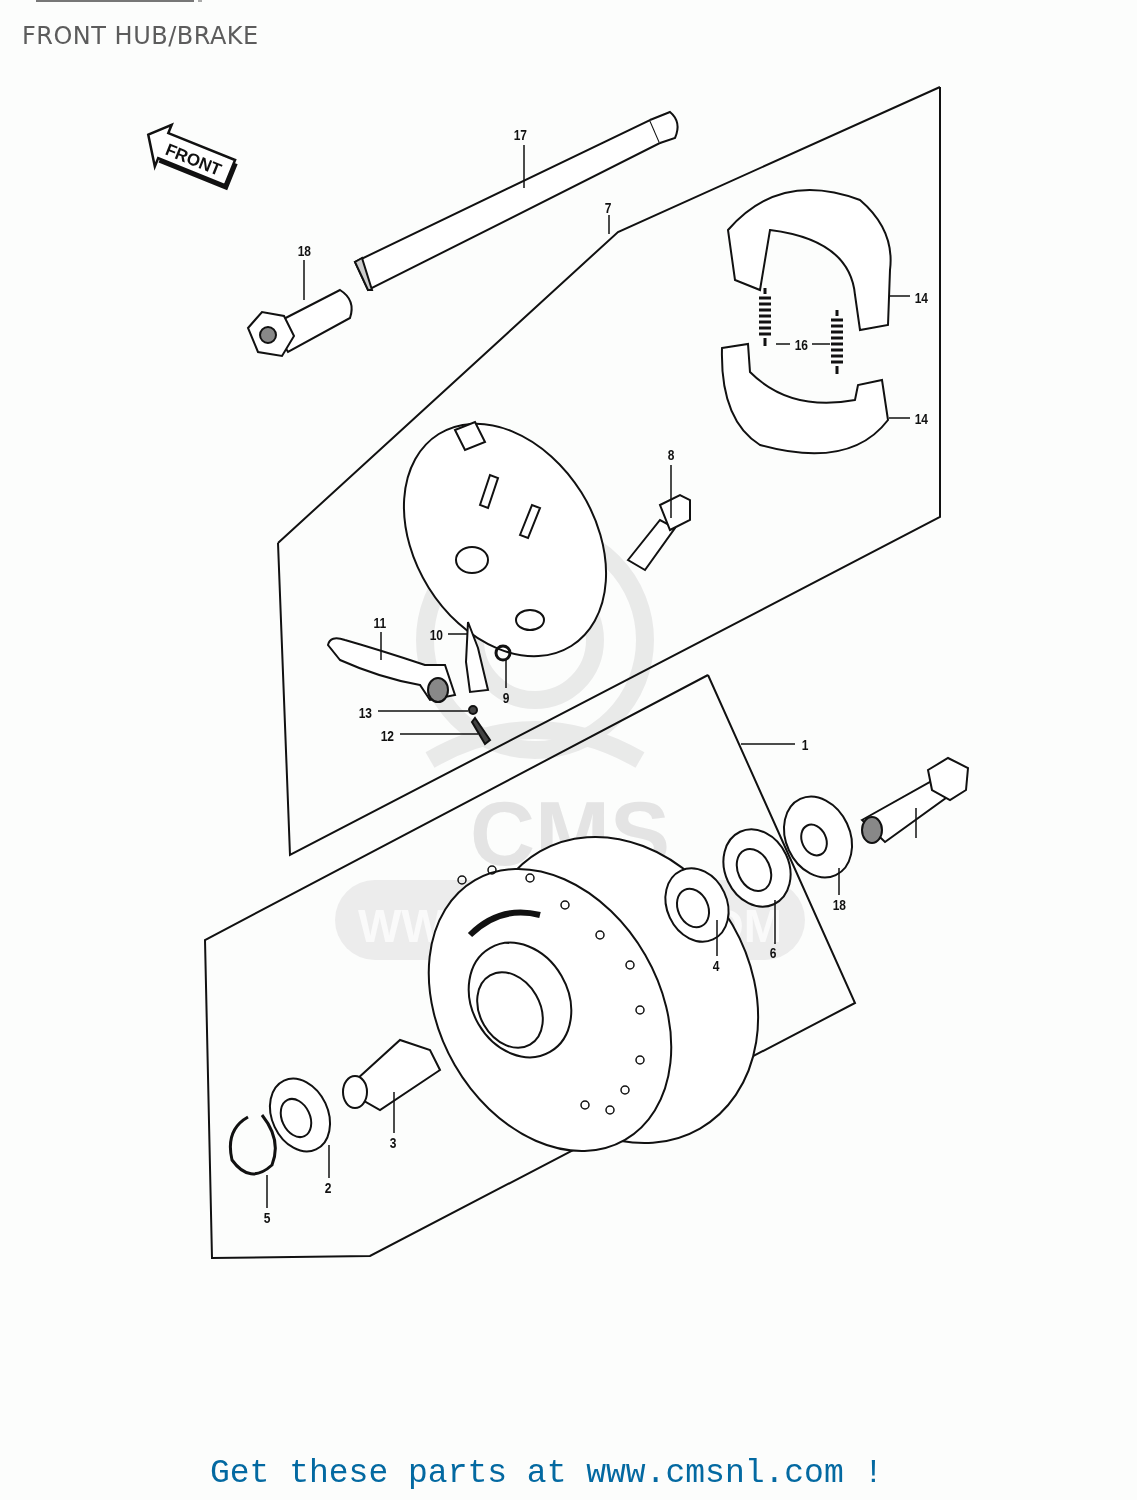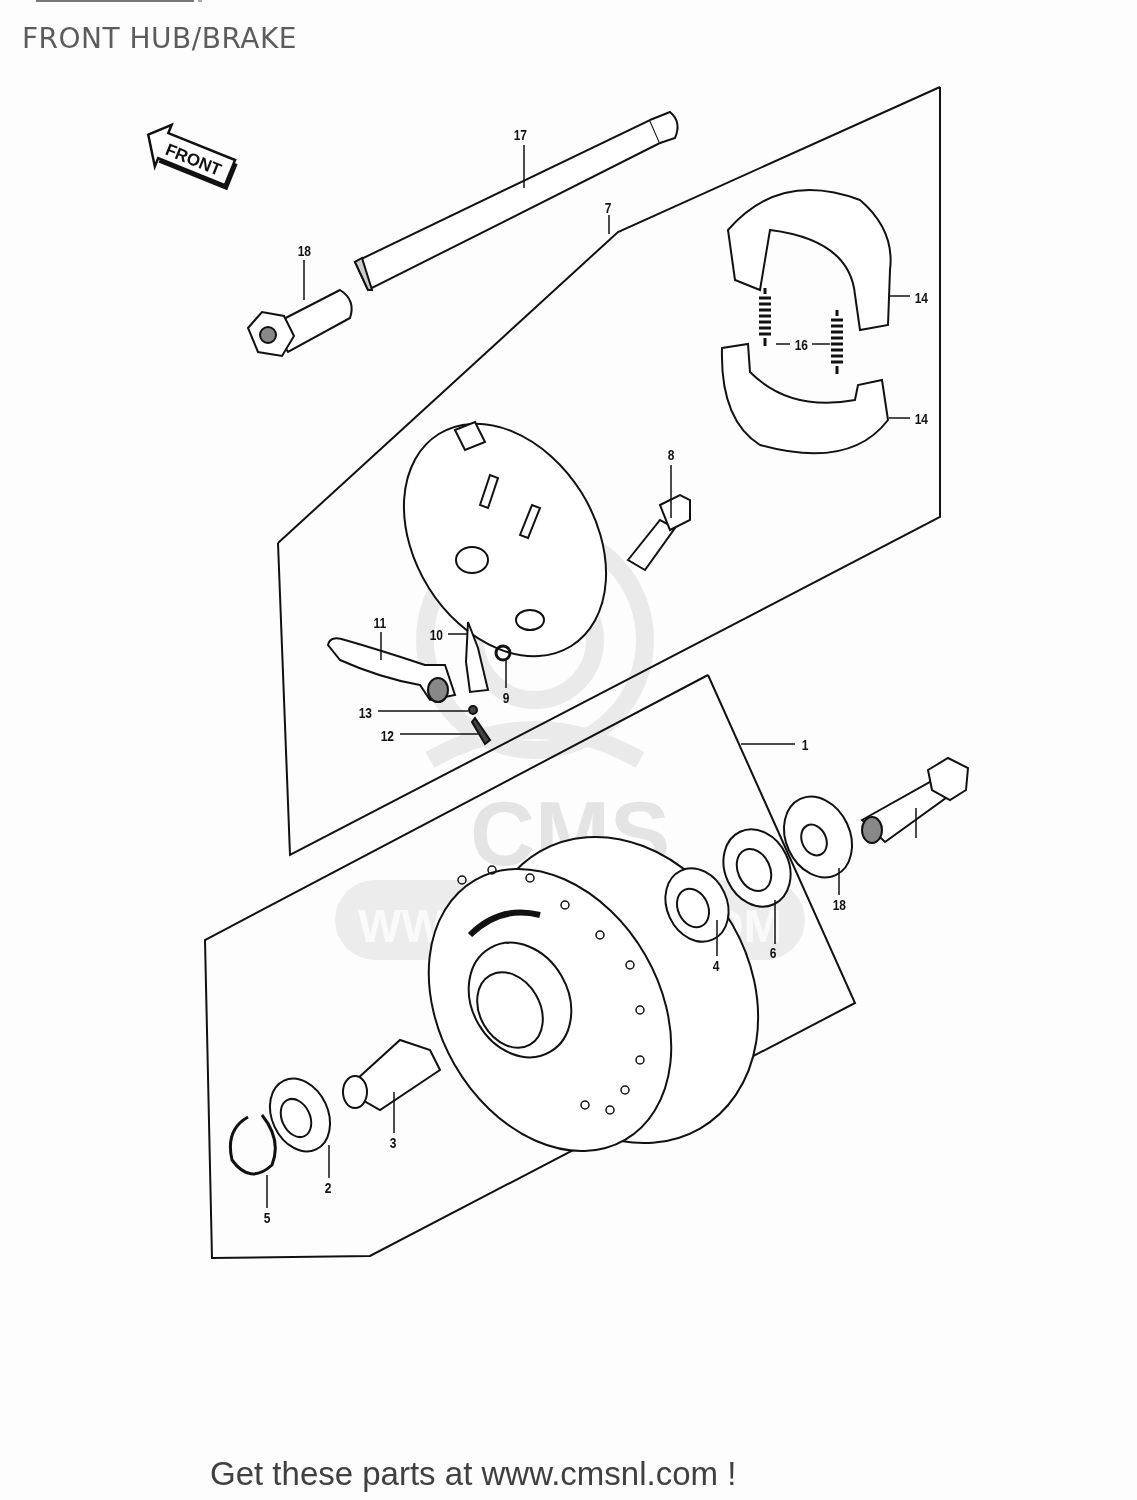--- a/index.html
+++ b/index.html
@@ -1,22 +1,22 @@
 <!DOCTYPE html>
 <html><head>
   <meta charset="utf-8">
   <style>
     html, body { margin: 0; padding: 0; background: #fcfdfc; }
     body { width: 1137px; height: 1500px; position: relative; overflow: hidden; font-family: "DejaVu Sans", sans-serif; }
     .topbar { position: absolute; left: 36px; top: 0; width: 158px; height: 2px; background: #777; }
     .topbar-tail { position: absolute; left: 198px; top: 0; width: 4px; height: 2px; background: #aaa; }
-    .page-title { position: absolute; left: 22px; top: 22px; font-size: 28px; color: #5c5c5c; letter-spacing: 0.5px; }
+    .page-title { position: absolute; left: 22px; top: 22px; font-size: 24px; color: #5c5c5c; letter-spacing: 0.5px; }
     .diagram { position: absolute; left: 0; top: 0; width: 1137px; height: 1500px; }
     .callout { position: absolute; font-family: "Liberation Sans", sans-serif; font-weight: bold; font-size: 15px; color: #111; transform: scaleX(0.8); transform-origin: center; line-height: 1; }
-    .footer-link { position: absolute; left: 210px; top: 1455px; font-size: 33px; color: #404040; text-decoration: none; font-family: Liberation Sans, sans-serif; }
+    .footer-link { position: absolute; left: 210px; top: 1455px; font-size: 33px; color: #0369a1; text-decoration: none; font-family: Liberation Mono, monospace; }
     .front-label { font-family: "Liberation Sans", sans-serif; font-weight: bold; }
     .watermark-text { font-family: "Liberation Sans", sans-serif; font-weight: bold; }
   </style>
 </head>
 <body>
 
 <div class="topbar"></div>
 <div class="topbar-tail"></div>
 
 <div class="page-title">FRONT HUB/BRAKE</div>

